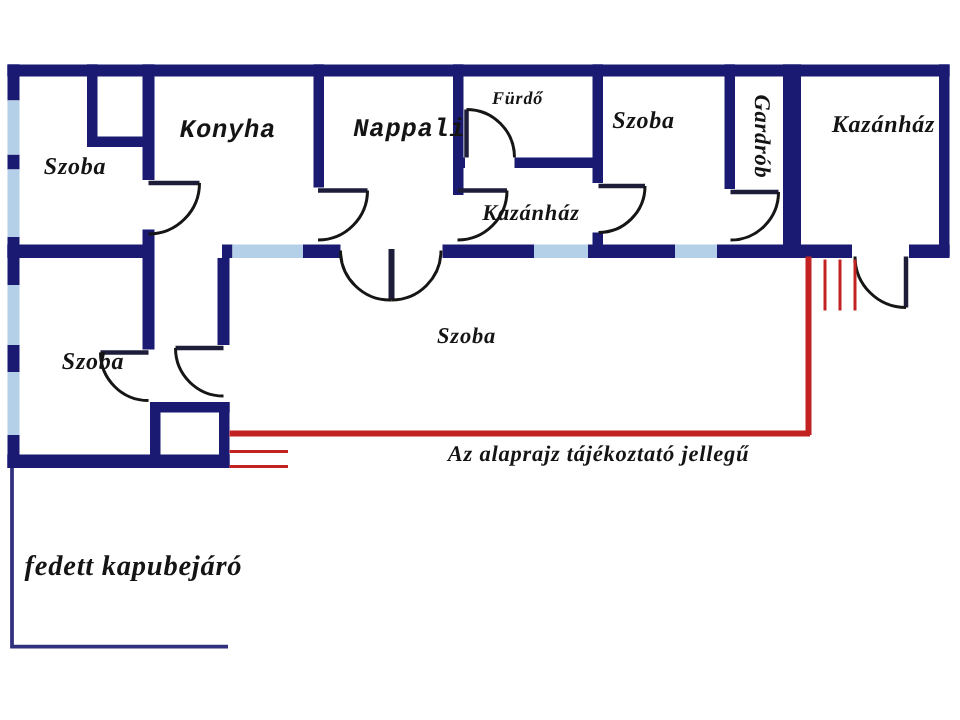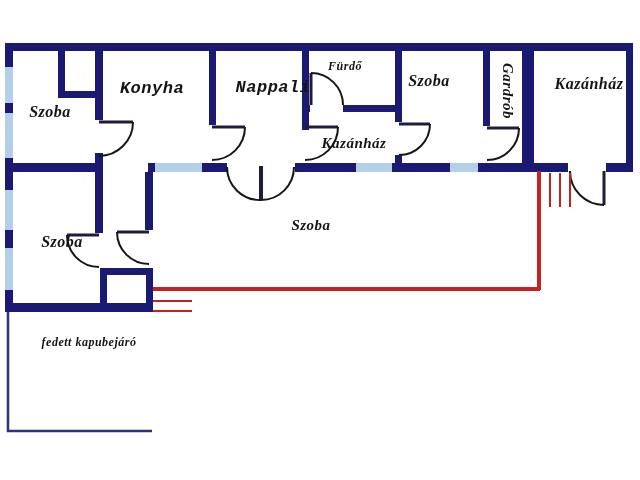--- a/index.html
+++ b/index.html
@@ -141,15 +141,16 @@
   <div class="lbl" style="left:50px;top:112px;font-size:16px;">Szoba</div>
   <div class="lbl" style="left:152px;top:88px;font-size:17px;font-family:Liberation Mono, monospace;">Konyha</div>
   <div class="lbl" style="left:273px;top:87px;font-size:17px;font-family:Liberation Mono, monospace;">Nappali</div>
   <div class="lbl" style="left:345px;top:66px;font-size:12px;">Fürdő</div>
   <div class="lbl" style="left:429px;top:81px;font-size:16px;">Szoba</div>
   <div class="lbl rot" style="left:507px;top:91px;font-size:15px;">Gardrób</div>
   <div class="lbl" style="left:589px;top:84px;font-size:16px;">Kazánház</div>
   <div class="lbl" style="left:354px;top:143px;font-size:15px;">Kazánház</div>
   <div class="lbl" style="left:62px;top:242px;font-size:16px;">Szoba</div>
   <div class="lbl" style="left:311px;top:225px;font-size:15px;">Szoba</div>
-  <div class="lbl" style="left:89px;top:342px;font-size:12px;">fedett kapubejáró</div>
+  <div class="lbl" style="left:89px;top:378px;font-size:19px;">fedett kapubejáró</div>
 
+  <div class="lbl" style="left:399px;top:304px;font-size:15px;">Az alaprajz tájékoztató jellegű</div>
 </div>
 
 </body></html>

